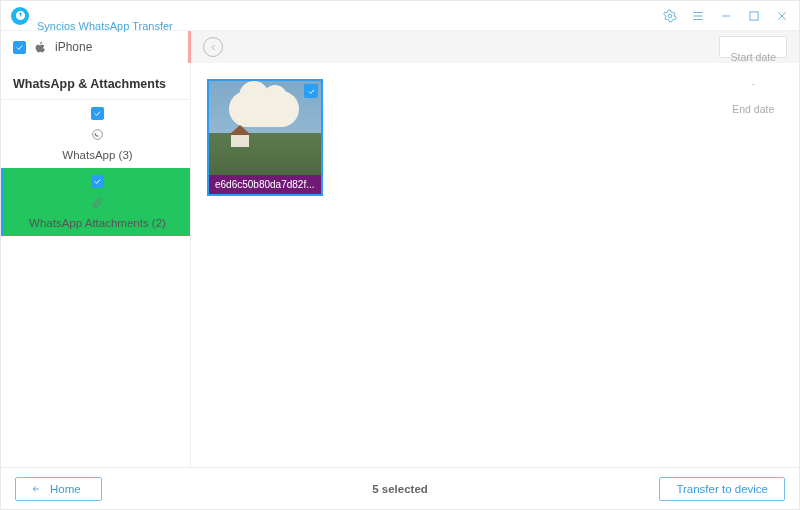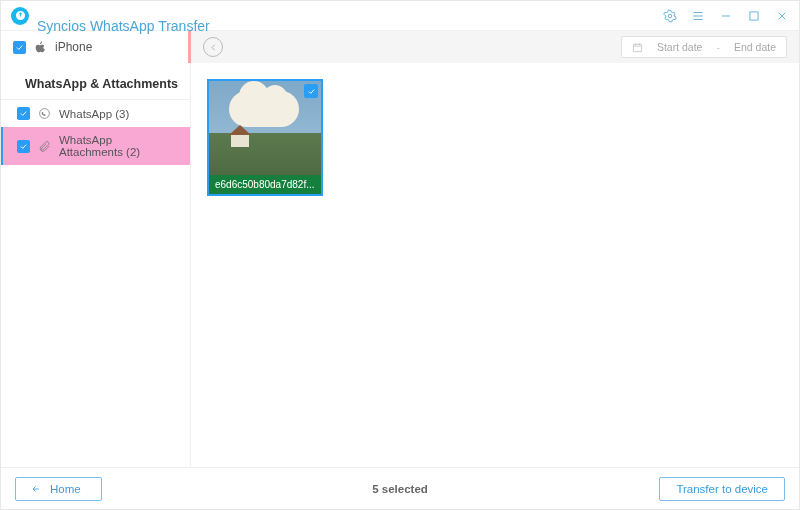--- a/index.html
+++ b/index.html
@@ -2,61 +2,61 @@
 <html><head>
 <meta charset="utf-8">
 <style>
 * { margin: 0; padding: 0; box-sizing: border-box; font-family: -apple-system, "Segoe UI", Arial, sans-serif; }
 body { width: 800px; height: 510px; background: #fff; overflow: hidden; border: 1px solid #e8e8e8; }
 
 
 .titlebar { height: 30px; display: flex; align-items: center; padding: 0 10px; border-bottom: 1px solid #f0f0f0; }
 .logo { width: 18px; height: 18px; border-radius: 50%; background: #1bb6ef; display: flex; align-items: center; justify-content: center; margin-right: 8px; }
 .logo svg { width: 11px; height: 11px; fill: #fff; }
-.app-title { font-size: 14px; color: #4aa6d6; font-weight: 500; margin-top: 20px; }
+.app-title { font-size: 11px; color: #4aa6d6; font-weight: 500; margin-top: 20px; }
 .titlebar-spacer { flex: 1; }
 .titlebar-icons { display: flex; gap: 14px; align-items: center; }
 .tb-icon { width: 14px; height: 14px; display: flex; align-items: center; justify-content: center; color: #4aa6d6; cursor: pointer; }
 .tb-icon svg { width: 14px; height: 14px; stroke: #4aa6d6; fill: none; stroke-width: 1.4; }
 
 
 .subrow { height: 32px; display: flex; }
 .subrow-left { width: 190px; display: flex; align-items: center; padding-left: 12px; gap: 8px; border-right: 3px solid #fca5a5; }
 .subrow-right { flex: 1; display: flex; align-items: center; padding: 0 12px; background: #f5f5f5; gap: 10px; }
 .back-circ { width: 20px; height: 20px; border: 1.3px solid #bbb; border-radius: 50%; display: flex; align-items: center; justify-content: center; cursor: pointer; }
 .back-circ svg { width: 9px; height: 9px; stroke: #999; fill: none; stroke-width: 2; }
-.date-picker { margin-left: auto; height: 22px; border: 1px solid #e2e2e2; background: #fff; display: flex; align-items: center; padding: 0 10px; gap: 14px; font-size: 10.5px; color: #aaa; border-radius: 2px; }
+.date-picker { margin-left: auto; height: 22px; border: 1px solid #e2e2e2; background: #fff; display: flex; align-items: center; padding: 0 10px; gap: 14px; font-size: 10.5px; color: #aaa; border-radius: 2px; flex-direction: column; }
 .date-picker .dash { color: #ccc; }
 .cal-icon { width: 11px; height: 11px; }
 
 
 .chk { width: 13px; height: 13px; background: #2a9df4; border-radius: 2px; display: flex; align-items: center; justify-content: center; flex-shrink: 0; }
 .chk svg { width: 9px; height: 9px; stroke: #fff; stroke-width: 2.5; fill: none; }
 
 .dev-icon { width: 13px; height: 13px; }
 .dev-label { font-size: 12px; color: #555; }
 
 
 .main { display: flex; height: calc(100% - 30px - 32px - 42px); }
 .sidebar { width: 190px; border-right: 1px solid #f0f0f0; padding-top: 6px; }
-.side-header { font-size: 12.5px; font-weight: 600; color: #333; padding: 8px 12px 8px 12px; border-bottom: 1px solid #f0f0f0; text-align: right; }
-.side-item { display: flex; align-items: center; gap: 8px; padding: 7px 12px 7px 14px; font-size: 11.5px; color: #555; cursor: pointer; border-left: 2px solid transparent; }
-.side-item.active { background: #f9a8d4; border-left-color: #2a9df4; }
+.side-header { font-size: 12.5px; font-weight: 600; color: #333; padding: 8px 12px 8px 12px; border-bottom: 1px solid #f0f0f0; }
+.side-item { display: flex; align-items: center; gap: 8px; padding: 7px 12px 7px 14px; font-size: 11.5px; color: #555; cursor: pointer; border-left: 2px solid transparent; flex-direction: column; }
+.side-item.active { background: #22c55e; border-left-color: #2a9df4; }
 .side-item svg.mini { width: 13px; height: 13px; stroke: #777; fill: none; stroke-width: 1.4; flex-shrink: 0; }
 
 .content { flex: 1; padding: 16px; }
 .thumb-wrap { width: 116px; border: 2px solid #2a9df4; position: relative; cursor: pointer; }
 .thumb-img { width: 100%; height: 94px; position: relative; overflow: hidden; }
 .sky { position: absolute; inset: 0; background: linear-gradient(#7fa9c9 0%, #91b7d2 55%, #5c7a4e 55%, #4e6a43 100%); }
 .cloud { position: absolute; top: 10px; left: 20px; width: 70px; height: 36px; background: #f3efe3; border-radius: 20px; }
 .cloud::before { content:""; position:absolute; left:10px; top:-10px; width:30px; height:30px; background:#f3efe3; border-radius:50%; }
 .cloud::after { content:""; position:absolute; right:12px; top:-6px; width:24px; height:24px; background:#f3efe3; border-radius:50%; }
 .house { position:absolute; left:22px; bottom:28px; width:18px; height:14px; background:#e9e3d4; }
 .house::before { content:""; position:absolute; left:-2px; top:-8px; width:0; height:0; border-left:11px solid transparent; border-right:11px solid transparent; border-bottom:10px solid #8a5a3a; }
-.caption { background: #15803d; color: #fff; font-size: 10px; padding: 4px 6px; white-space: nowrap; overflow: hidden; text-overflow: ellipsis; }
+.caption { background: #701a75; color: #fff; font-size: 10px; padding: 4px 6px; white-space: nowrap; overflow: hidden; text-overflow: ellipsis; }
 .thumb-chk { position: absolute; top: 3px; right: 3px; width: 14px; height: 14px; background: #2a9df4; border-radius: 2px; display:flex; align-items:center; justify-content:center; }
 .thumb-chk svg { width:9px; height:9px; stroke:#fff; stroke-width:2.5; fill:none; }
 
 
 .footer { height: 42px; border-top: 1px solid #eee; display: flex; align-items: center; padding: 0 14px; gap: 12px; }
 .btn { border: 1px solid #7abef0; color: #3a9bdc; background: #fff; font-size: 11.5px; padding: 5px 16px; border-radius: 2px; cursor: pointer; display:flex; align-items:center; gap:8px; }
 .btn.home { padding: 5px 20px 5px 14px; }
 .btn svg { width: 12px; height: 10px; stroke:#3a9bdc; fill:none; stroke-width:2; }
 .status { font-size: 11.5px; color: #666; position: absolute; left: 50%; transform: translateX(-50%); font-weight: bold; }
 .footer-spacer { flex: 1; }

